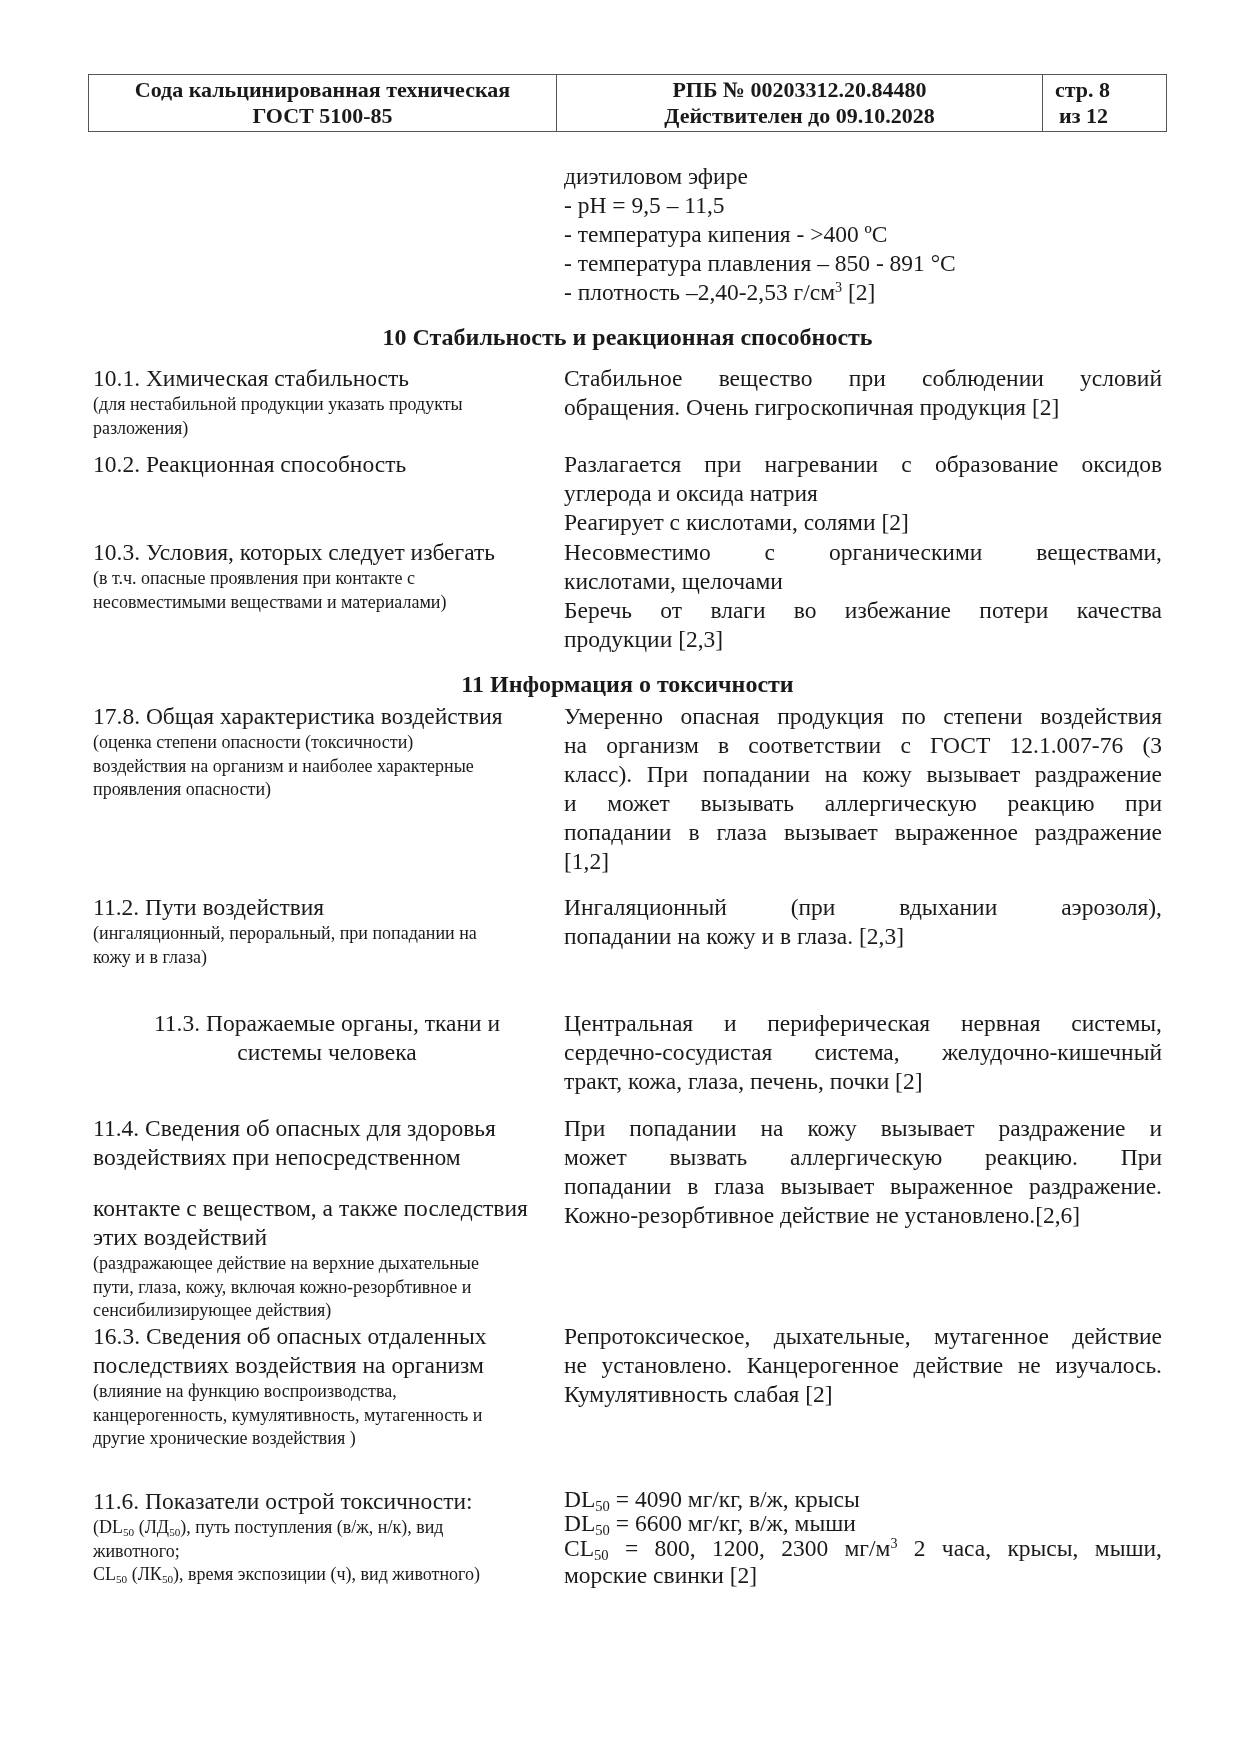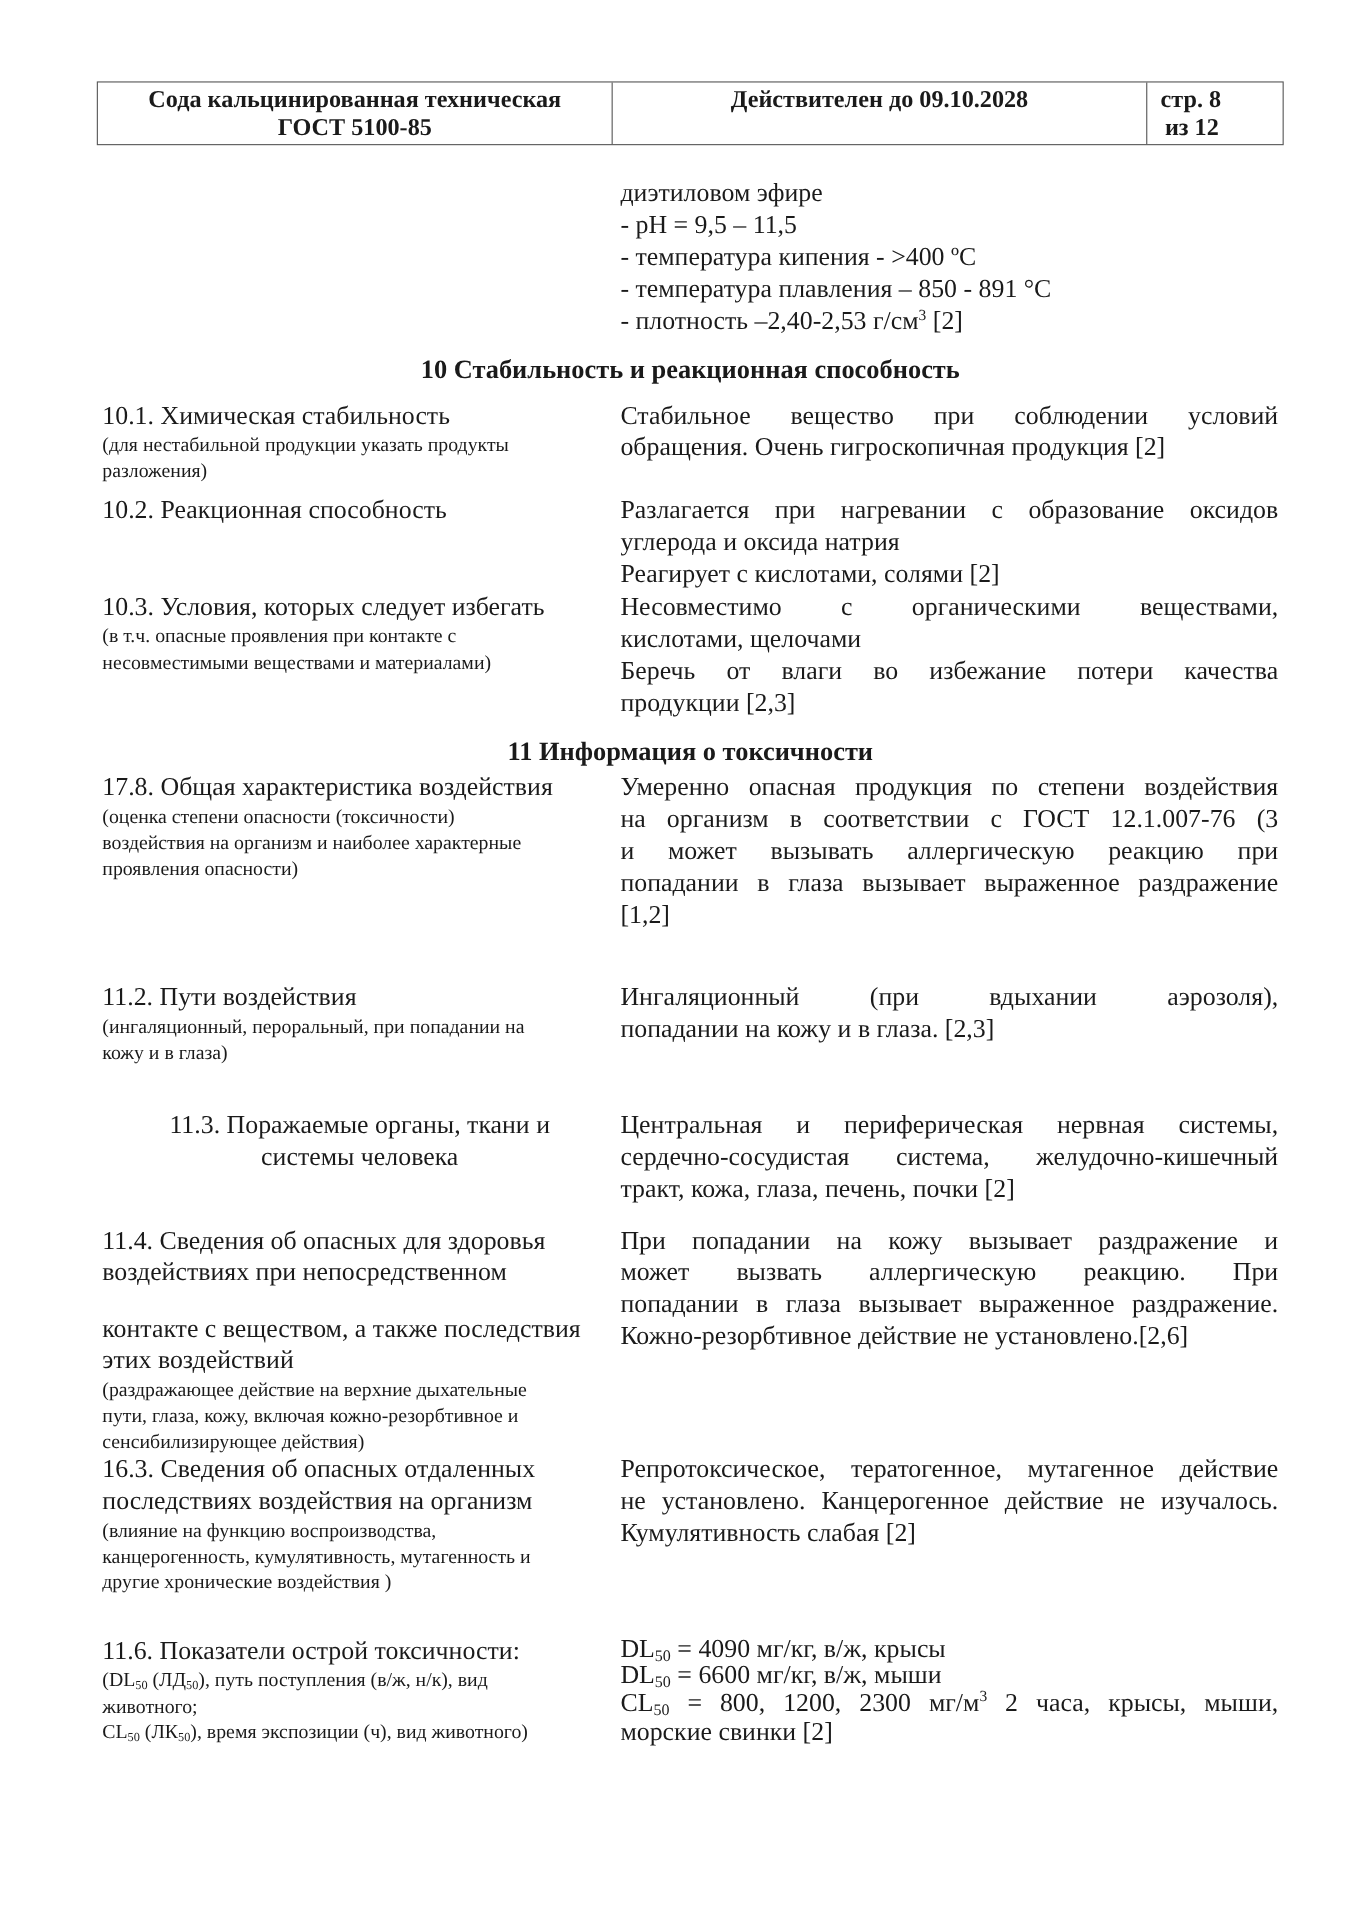--- a/index.html
+++ b/index.html
@@ -31,20 +31,21 @@
 </style>
 </head>
 <body>
 
 <div class="hdr">
   <div class="c c1">
     <div>Сода  кальцинированная техническая</div>
     <div>ГОСТ 5100-85</div>
   </div>
   <div class="c c2">
+    <div>РПБ № 00203312.20.84480</div>
     <div>Действителен до 09.10.2028</div>
   </div>
   <div class="c c3">
     <div>стр. 8</div>
     <div><span class="l2">из 12</span></div>
   </div>
 </div>
 
 <div class="abs main" style="left:564px; top:162px;">
   <div>диэтиловом эфире</div>
@@ -91,20 +92,21 @@
 
 <div class="abs left" style="top:702px;">
   <div class="main">17.8. Общая характеристика воздействия</div>
   <div class="small">(оценка степени опасности (токсичности)</div>
   <div class="small">воздействия на организм и наиболее характерные</div>
   <div class="small">проявления опасности)</div>
 </div>
 <div class="abs right main" style="top:702px;">
   <span class="ln">Умеренно опасная продукция по степени воздействия</span>
   <span class="ln">на организм в соответствии с ГОСТ 12.1.007-76 (3</span>
+  <span class="ln">класс). При попадании на кожу вызывает раздражение</span>
   <span class="ln">и может вызывать аллергическую реакцию при</span>
   <span class="ln">попадании в глаза вызывает выраженное раздражение</span>
   <span class="ln last">[1,2]</span>
 </div>
 
 <div class="abs left" style="top:893px;">
   <div class="main">11.2. Пути воздействия</div>
   <div class="small">(ингаляционный, пероральный, при попадании на</div>
   <div class="small">кожу и в глаза)</div>
 </div>
@@ -140,21 +142,21 @@
 </div>
 
 <div class="abs left" style="top:1322px;">
   <div class="main">16.3. Сведения об опасных отдаленных</div>
   <div class="main">последствиях воздействия на организм</div>
   <div class="small">(влияние на функцию воспроизводства,</div>
   <div class="small" style="white-space:nowrap;">канцерогенность,  кумулятивность, мутагенность  и</div>
   <div class="small">другие хронические воздействия )</div>
 </div>
 <div class="abs right main" style="top:1322px;">
-  <span class="ln">Репротоксическое, тератогенное, мутагенное действие</span>
+  <span class="ln">Репротоксическое, дыхательные, мутагенное действие</span>
   <span class="ln">не установлено. Канцерогенное действие не изучалось.</span>
   <span class="ln last">Кумулятивность слабая [2]</span>
 </div>
 
 <div class="abs left" style="top:1487px;">
   <div class="main">11.6. Показатели острой токсичности:</div>
   <div class="small"><span>(DL</span><sub>50</sub><span> (ЛД</span><sub>50</sub><span>), путь поступления (в/ж, н/к), вид</span></div>
   <div class="small">животного;</div>
   <div class="small" style="white-space:nowrap;"><span>CL</span><sub>50</sub><span> (ЛК</span><sub>50</sub><span>), время экспозиции (ч), вид животного)</span></div>
 </div>

